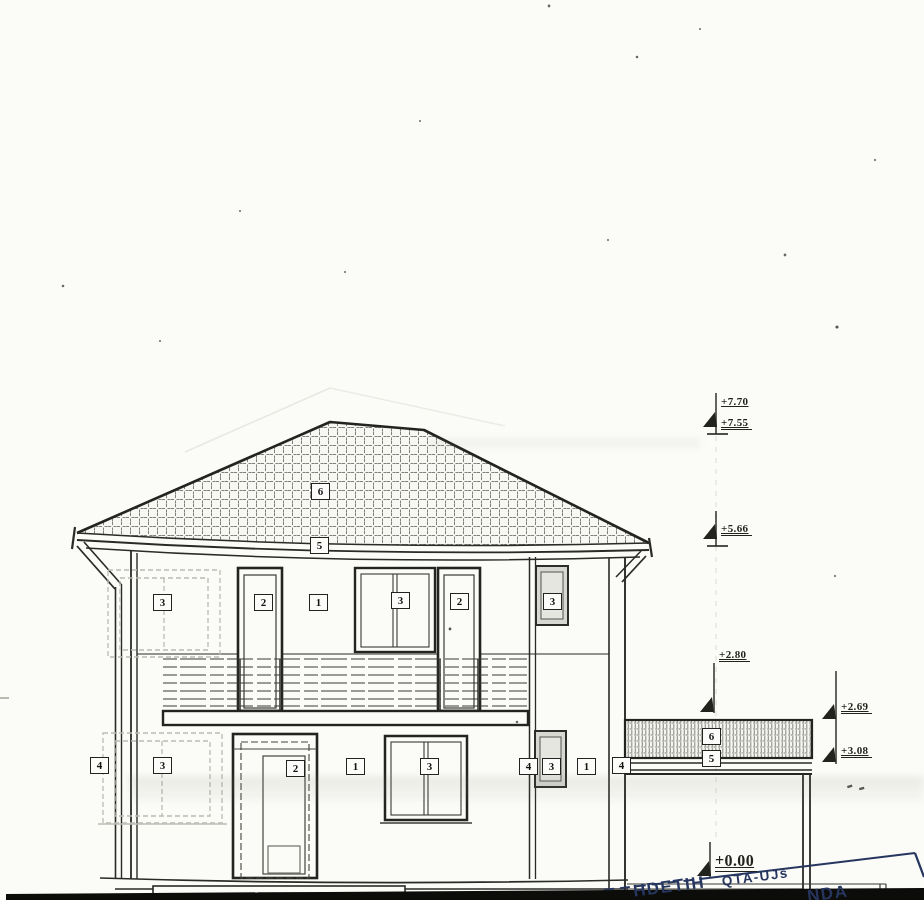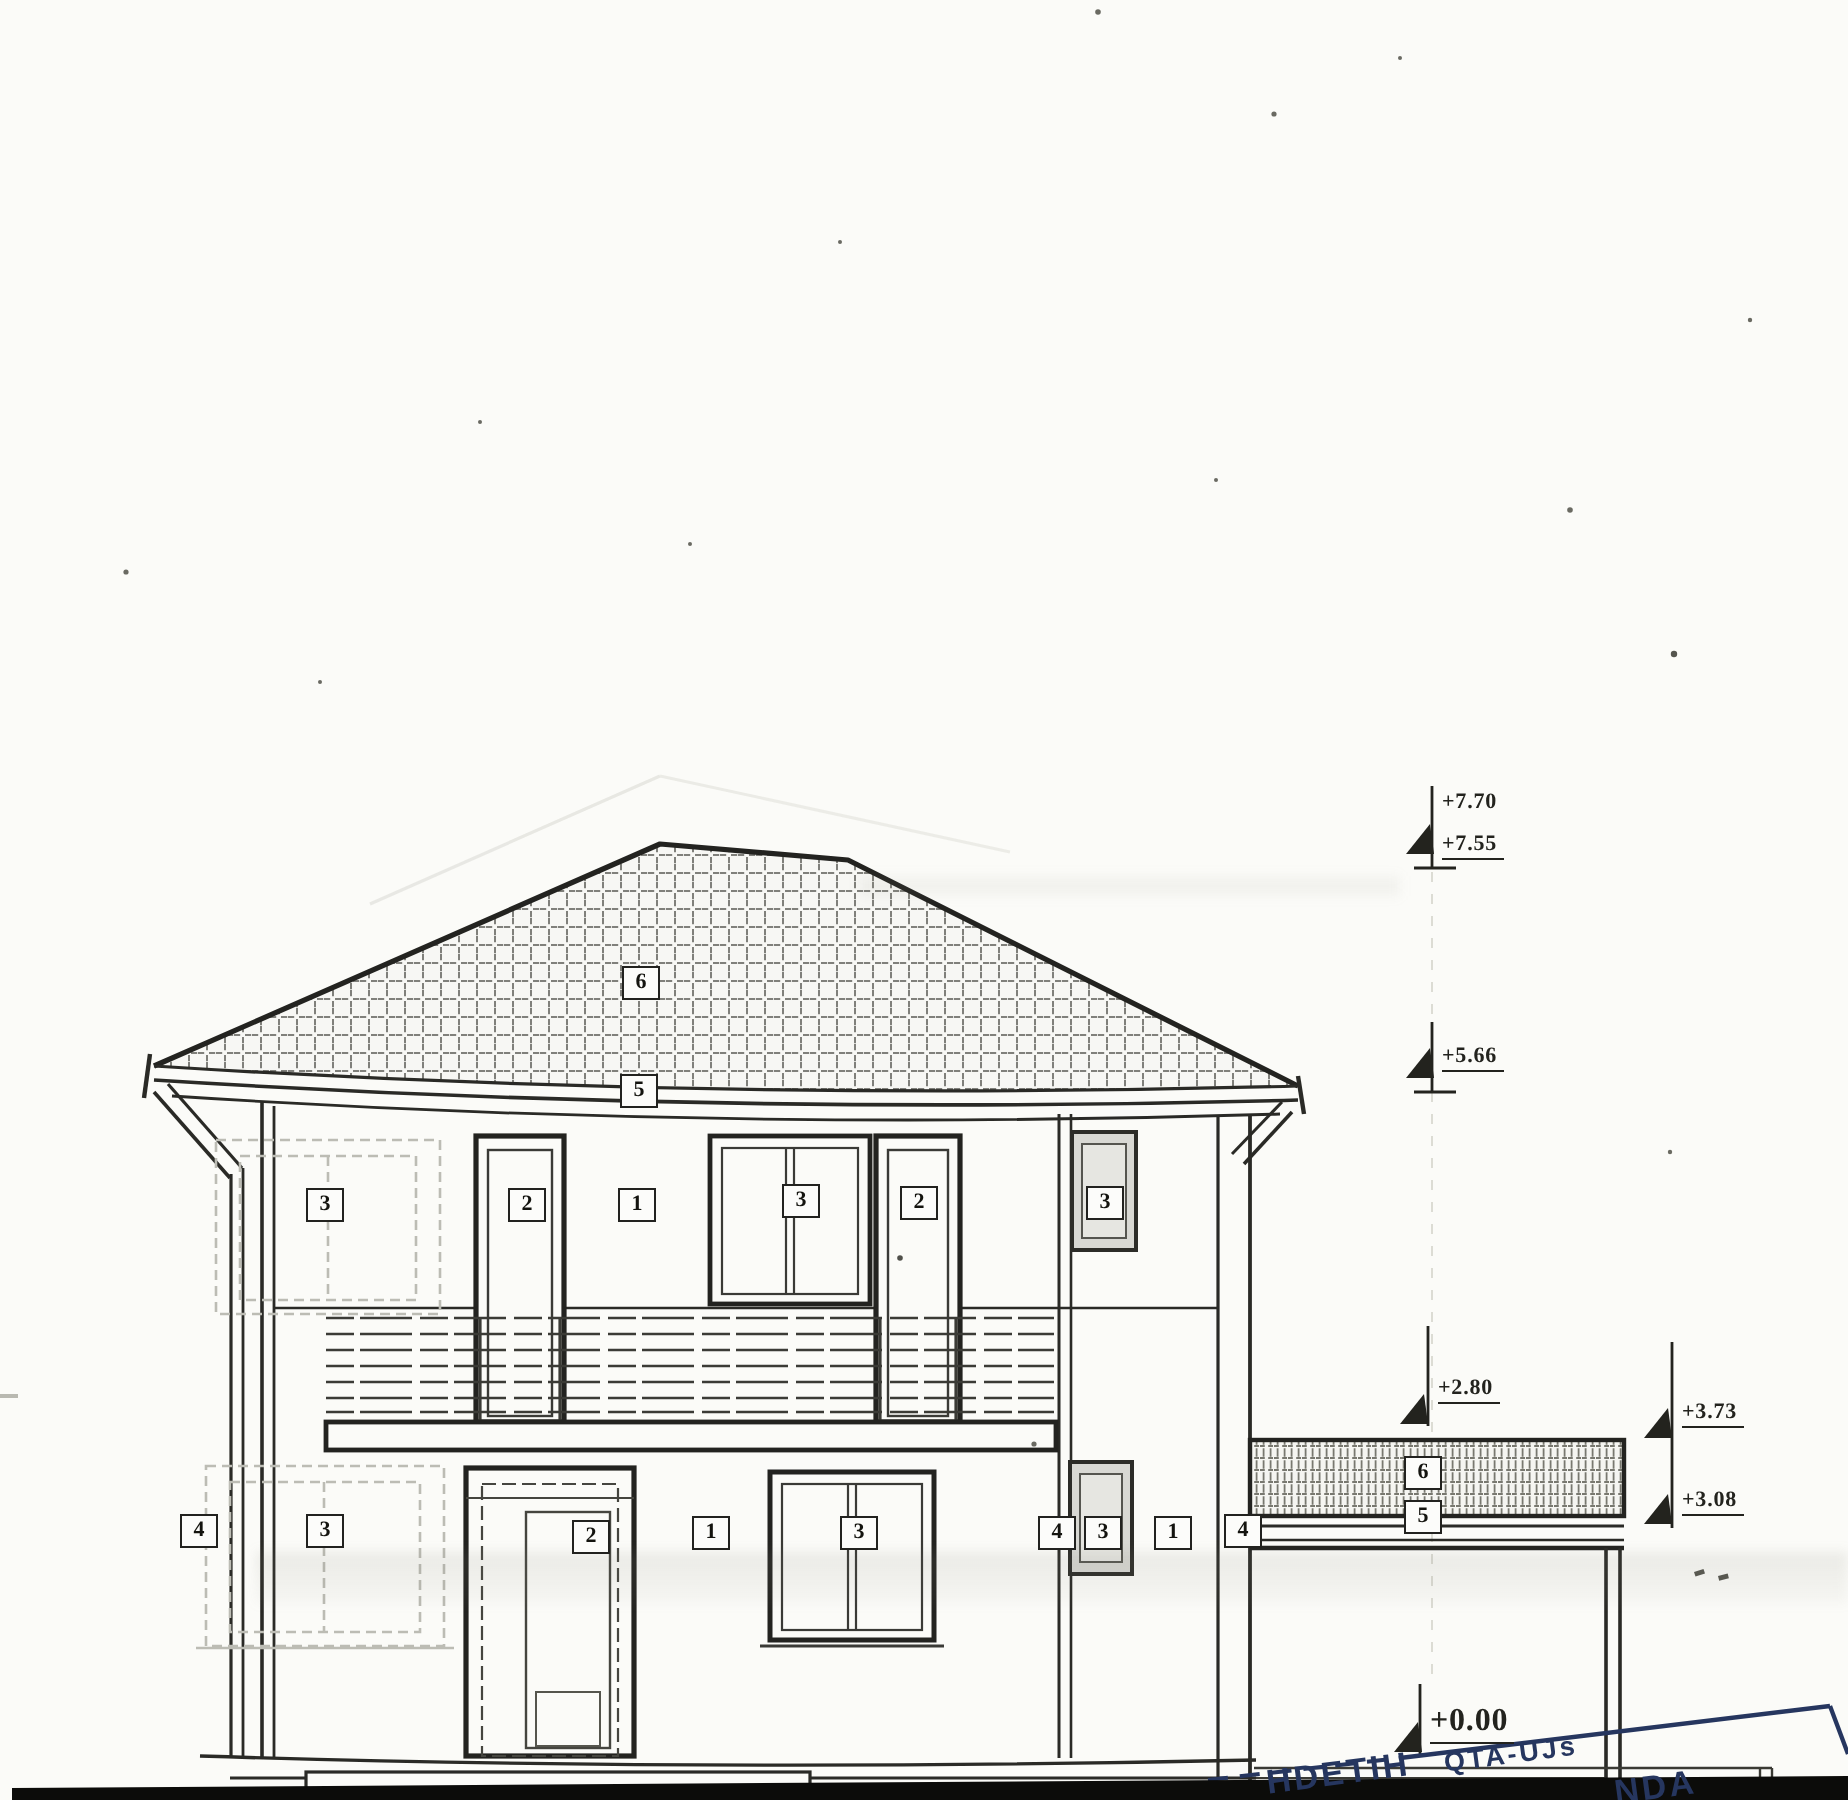--- a/index.html
+++ b/index.html
@@ -11,21 +11,21 @@
   svg{position:absolute;left:0;top:0;}
   .tag{
     position:absolute;width:17px;height:15px;
     border:1.6px solid #22221f;background:#fcfcfa;
     display:flex;align-items:center;justify-content:center;
     font:700 11px "Liberation Serif",serif;color:#14140f;
     box-sizing:content-box;line-height:1;
   }
   .elev{
     position:absolute;font:700 11px "Liberation Serif",serif;
-    color:#23231e;letter-spacing:.4px;white-space:nowrap;line-height:1.1;
+    color:#23231e;letter-spacing:.4px;white-space:nowrap;line-height:1.1;text-decoration:underline;
   }
   .elev.u{border-bottom:1.3px solid #23231e;padding:0 3px 1px 0;}
   .stampword{
     position:absolute;color:#26365f;font-family:"Liberation Sans",sans-serif;
     font-weight:700;letter-spacing:1.5px;transform:rotate(-7.5deg);
     transform-origin:left top;white-space:nowrap;
   }
   .smudge{
     position:absolute;left:128px;top:776px;width:796px;height:26px;
     background:linear-gradient(180deg,rgba(125,125,112,.13),rgba(125,125,112,.04));
@@ -266,22 +266,22 @@
   <div class="tag" style="left:542px;top:758px">3</div>
   <div class="tag" style="left:577px;top:758px">1</div>
   <div class="tag" style="left:612px;top:757px">4</div>
 
   <div class="tag" style="left:702px;top:728px">6</div>
   <div class="tag" style="left:702px;top:750px">5</div>
 
   <div class="elev" style="left:721px;top:395px">+7.70</div>
   <div class="elev u" style="left:721px;top:416px">+7.55</div>
   <div class="elev u" style="left:721px;top:522px">+5.66</div>
-  <div class="elev u" style="left:719px;top:688px">+2.80</div>
-  <div class="elev u" style="left:841px;top:700px">+3.73</div>
+  <div class="elev u" style="left:719px;top:648px">+2.80</div>
+  <div class="elev u" style="left:841px;top:700px">+2.69</div>
   <div class="elev u" style="left:841px;top:744px">+3.08</div>
   <div class="elev u" style="left:715px;top:852px;font-size:16px">+0.00</div>
 
   <div class="stampword" style="left:632px;top:882px;font-size:17px">HDETIH</div>
   <div class="stampword" style="left:721px;top:874px;font-size:13.5px">QTA-UJs</div>
   <div class="stampword" style="left:806px;top:887px;font-size:17px">NDA</div>
 
 </div>
 
 </body></html>

